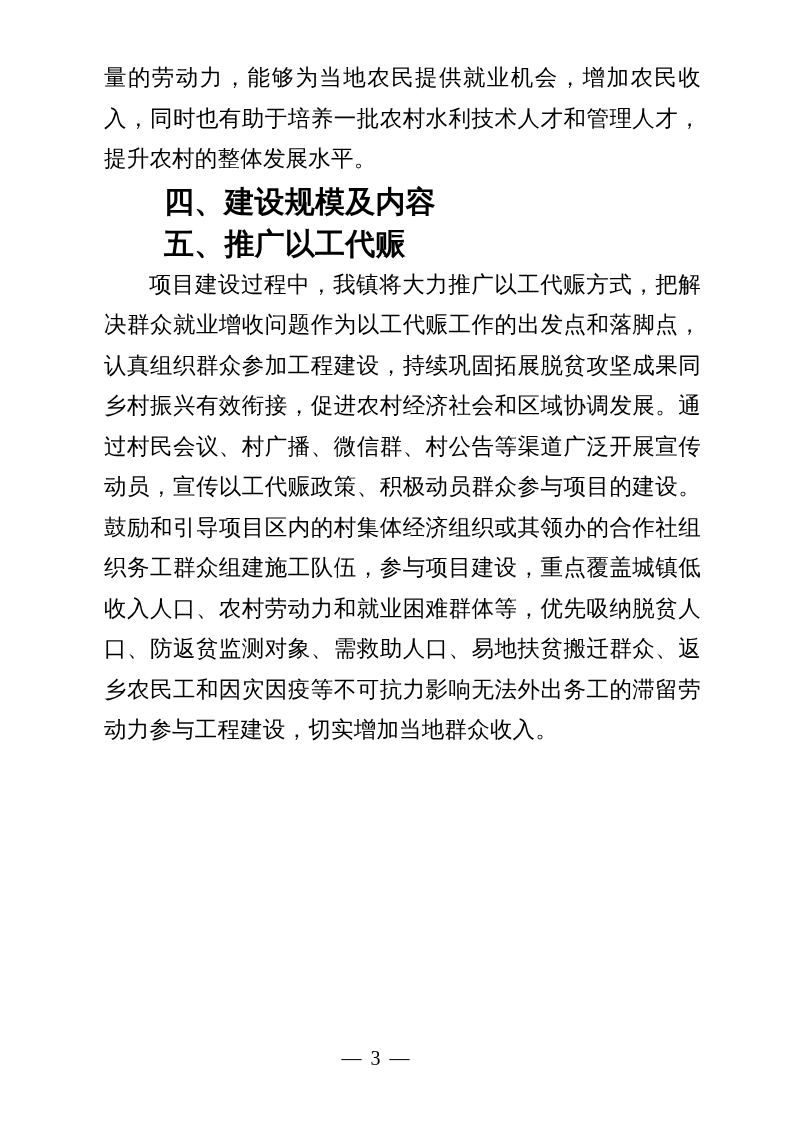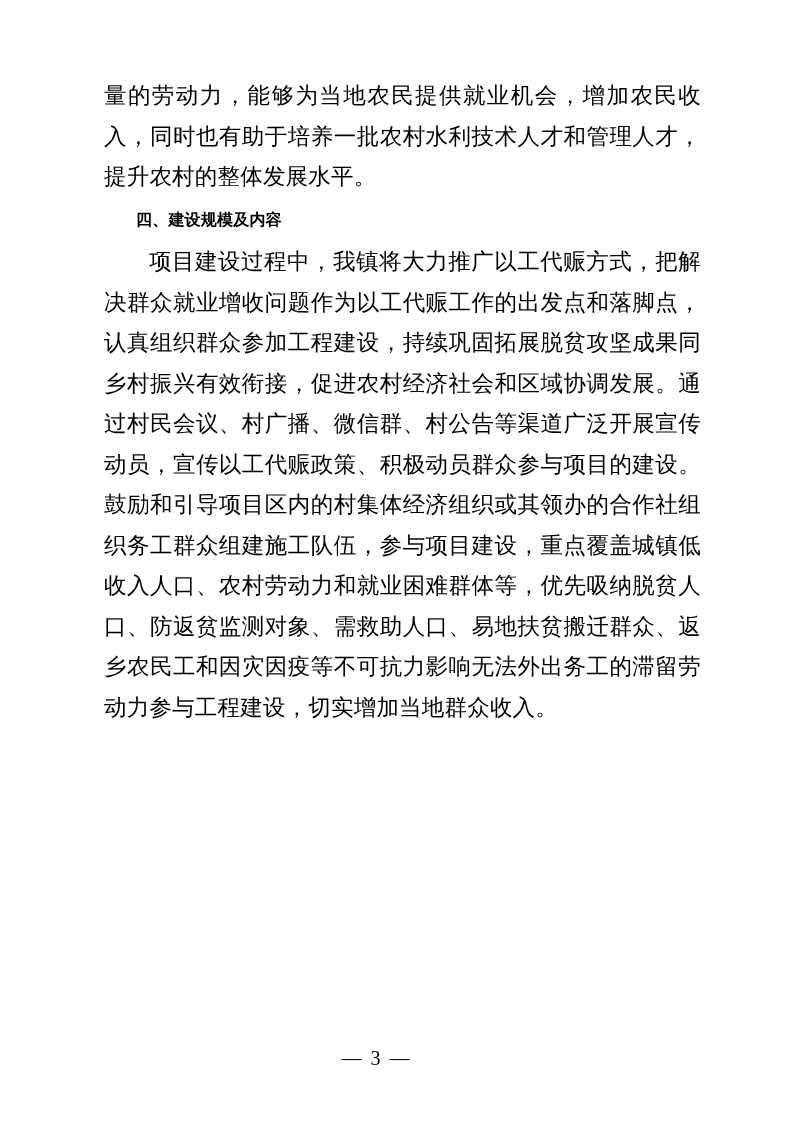--- a/index.html
+++ b/index.html
@@ -15,21 +15,21 @@
     position: relative;
     overflow: hidden;
   }
   .page {
     position: absolute;
     left: 0;
     top: 0;
     width: 793px;
     height: 986px;
     box-sizing: border-box;
-    padding: 76px 92px 40px 104px;
+    padding: 58px 92px 40px 104px;
   }
   .doc-body {
     font-size: 22.5px;
     line-height: 40.5px;
     letter-spacing: 0.2px;
     text-align: justify;
     text-justify: inter-ideograph;
   }
   p {
     margin: 0;
@@ -38,21 +38,21 @@
   .para {
     text-indent: 2em;
   }
   .cont {
     text-indent: 0;
   }
   .heading {
     text-indent: 2em;
     font-family: "Liberation Sans", "DejaVu Sans", sans-serif;
     font-weight: bold;
-    font-size: 16px;
+    font-size: 30px;
     line-height: 40.5px;
   }
   .gap {
     height: 2px;
   }
   .footer {
     position: absolute;
     left: 0;
     bottom: 52px;
     width: 793px;
@@ -72,19 +72,20 @@
 
     <p class="para cont">量的劳动力，能够为当地农民提供就业机会，增加农民收入，同时也有助于培养一批农村水利技术人才和管理人才，提升农村的整体发展水平。</p>
 
     <div class="gap"></div>
 
     <p class="heading">四、建设规模及内容</p>
 
 
     <div class="gap"></div>
 
+    <p class="heading">五、推广以工代赈</p>
 
     <p class="para">项目建设过程中，我镇将大力推广以工代赈方式，把解决群众就业增收问题作为以工代赈工作的出发点和落脚点，认真组织群众参加工程建设，持续巩固拓展脱贫攻坚成果同乡村振兴有效衔接，促进农村经济社会和区域协调发展。通过村民会议、村广播、微信群、村公告等渠道广泛开展宣传动员，宣传以工代赈政策、积极动员群众参与项目的建设。鼓励和引导项目区内的村集体经济组织或其领办的合作社组织务工群众组建施工队伍，参与项目建设，重点覆盖城镇低收入人口、农村劳动力和就业困难群体等，优先吸纳脱贫人口、防返贫监测对象、需救助人口、易地扶贫搬迁群众、返乡农民工和因灾因疫等不可抗力影响无法外出务工的滞留劳动力参与工程建设，切实增加当地群众收入。</p>
 
   </div>
 </div>
 
 <div class="footer">— 3 —</div>
 
 </body></html>

